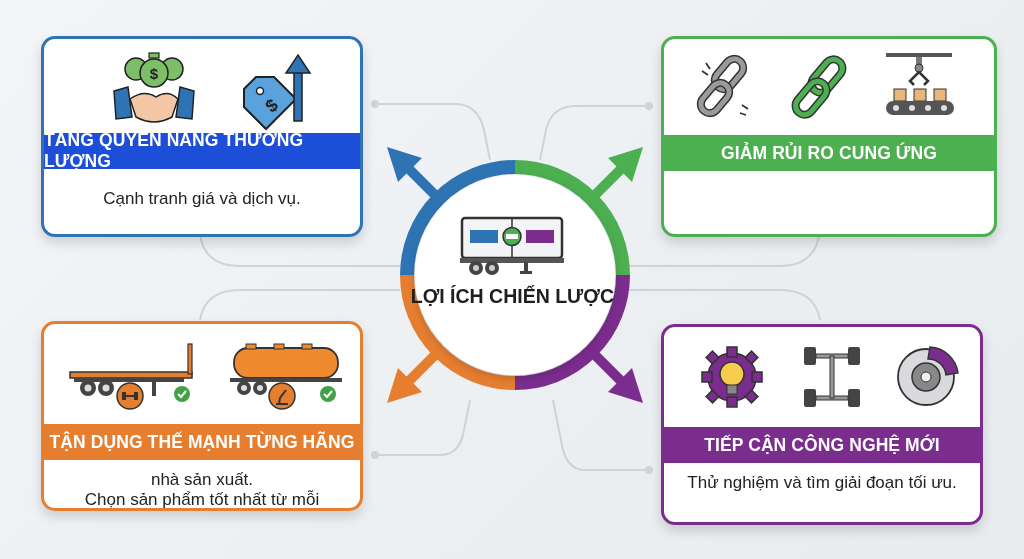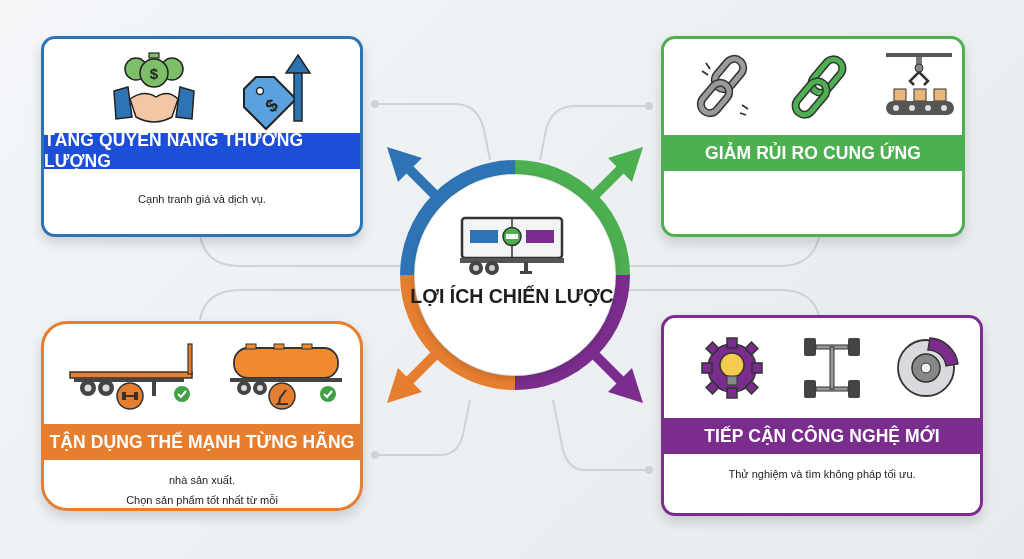--- a/index.html
+++ b/index.html
@@ -14,37 +14,37 @@
     box-shadow: 0 6px 12px rgba(0,0,0,0.15); overflow: hidden; box-sizing: border-box;
   }
   .card .icons { position: absolute; left: 0; right: 0; top: 0; height: 96px; }
   .card .band {
     position: absolute; left: 0; right: 0; height: 36px; color: #fff;
     font-weight: bold; font-size: 17.5px; display: flex; align-items: center; justify-content: center;
     letter-spacing: 0.1px;
   }
   .card .desc {
     position: absolute; left: 10px; right: 10px; text-align: center; color: #222;
-    font-size: 11px; line-height: 20px;
+    font-size: 17px; line-height: 20px;
   }
   #card-tl { left: 41px; top: 36px; width: 322px; height: 201px; border-color: #2e74b5; }
-  #card-tr { left: 661px; top: 36px; width: 304px; height: 201px; border-color: #4caf50; }
-  #card-bl { left: 41px; top: 321px; width: 322px; height: 190px; border-color: #e67e30; border-radius: 26px; }
-  #card-br { left: 661px; top: 315px; width: 322px; height: 201px; border-color: #7b2d8e; }
+  #card-tr { left: 661px; top: 36px; width: 336px; height: 201px; border-color: #4caf50; }
+  #card-bl { left: 41px; top: 321px; width: 322px; height: 190px; border-color: #e67e30; }
+  #card-br { left: 661px; top: 324px; width: 322px; height: 201px; border-color: #7b2d8e; }
   #card-tl .band { top: 94px; background: #1d4ed8; }
   #card-tr .band { top: 96px; background: #4caf50; }
   #card-bl .band { top: 100px; background: #e67e30; }
   #card-br .band { top: 100px; background: #7b2d8e; }
   #card-tl .desc { top: 150px; }
   #card-tr .desc { top: 148px; }
   #card-bl .desc { top: 146px; }
   #card-br .desc { top: 146px; }
   #hub { position: absolute; left: 370px; top: 130px; width: 290px; height: 290px; }
   .hub-title {
-    position: absolute; left: 410px; width: 204px; text-align: center; font-weight: bold;
+    position: absolute; left: 410px; width: 204px; text-align: right; font-weight: bold;
     font-size: 19.5px; color: #1e1e1e; line-height: 26px; top: 283px;
   }
   svg text { font-family: "Liberation Sans", sans-serif; }
 </style>
 </head>
 <body>
 
 <svg id="connectors" viewBox="0 0 1024 559">
   <g fill="none" stroke="#cfd3d8" stroke-width="2">
     <path d="M375 104 H455 Q478 104 484 130 L490 160"></path>
@@ -251,14 +251,14 @@
       <rect x="26" y="9" width="4" height="42" fill="#999" stroke="#333"></rect>
     </g>
     <g transform="translate(232,16)">
       <circle cx="30" cy="34" r="28" fill="#d8dadd" stroke="#333" stroke-width="1.8"></circle>
       <circle cx="30" cy="34" r="14" fill="#888" stroke="#333" stroke-width="1.5"></circle>
       <circle cx="30" cy="34" r="5" fill="#eee" stroke="#333"></circle>
       <path d="M34 4 A30 30 0 0 1 62 30 L50 32 A18 18 0 0 0 32 16 Z" fill="#7b2d8e" stroke="#333" stroke-width="1.5"></path>
     </g>
   </svg>
   <div class="band">TIẾP CẬN CÔNG NGHỆ MỚI</div>
-  <div class="desc">Thử nghiệm và tìm không pháp tối ưu.</div>
+  <div class="desc">Thử nghiệm và tìm giải đoạn tối ưu.</div>
 </div>
 
 </body></html>

